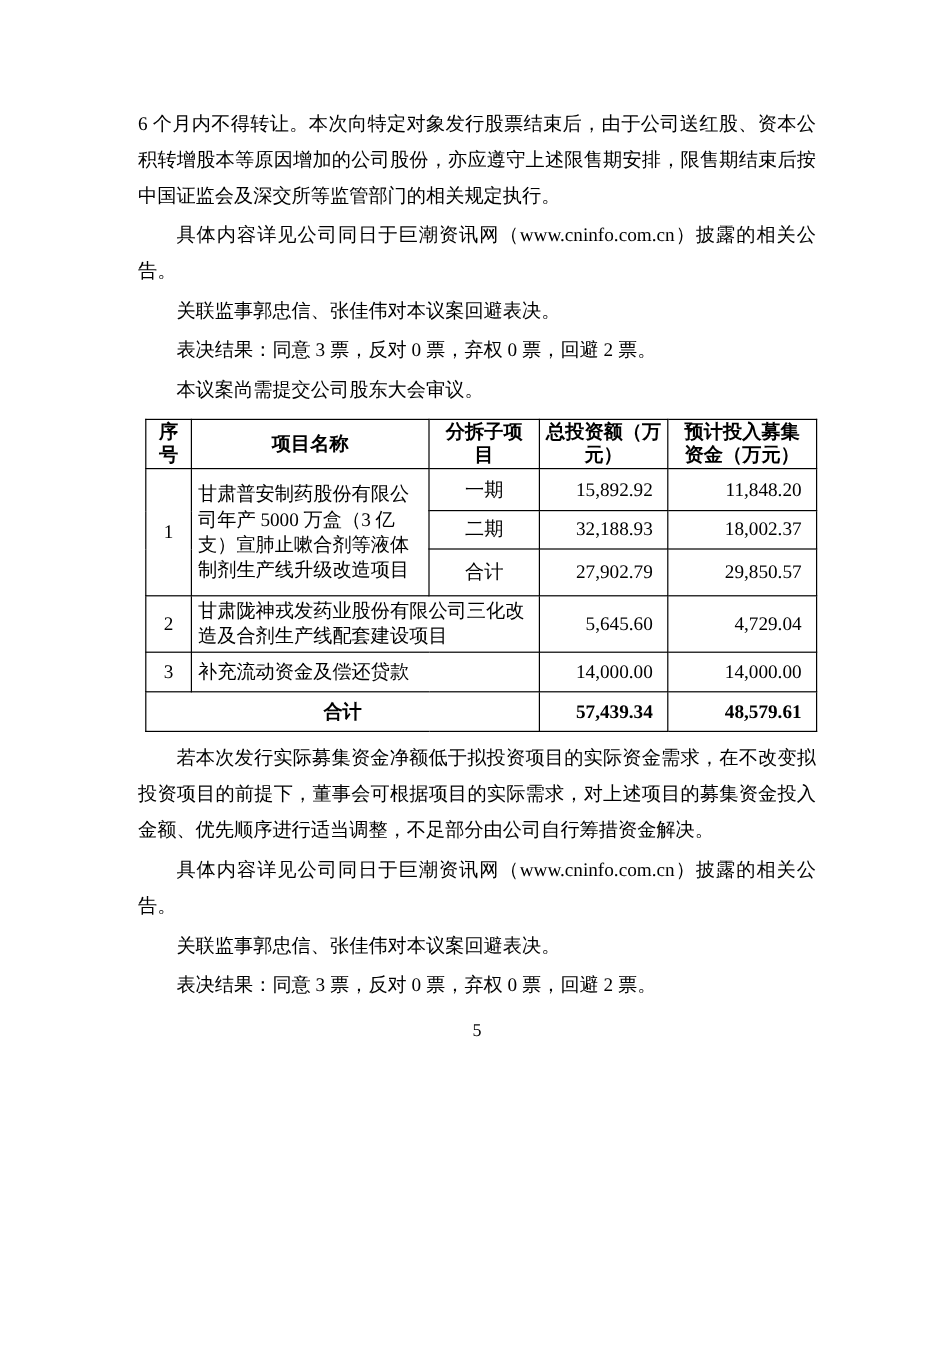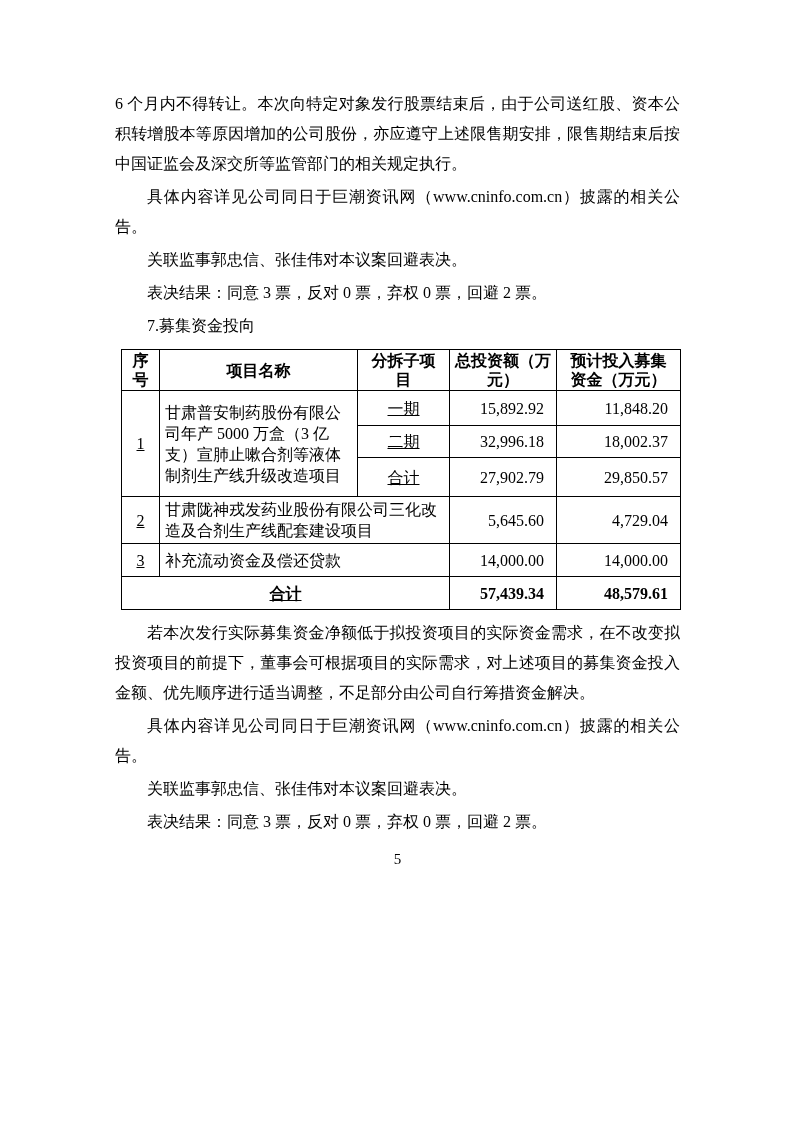--- a/index.html
+++ b/index.html
@@ -38,41 +38,41 @@
     box-sizing: border-box;
     word-break: break-all;
   }
   .fund-table th {
     font-weight: bold;
     text-align: center;
     line-height: 19px;
     white-space: pre-line;
     padding: 1px 2px;
   }
-  .fund-table td.c { text-align: center; text-decoration: underline; }
+  .fund-table td.c { text-align: center; }
   .fund-table td.num { text-align: right; padding-right: 12px; font-family: "Liberation Serif", serif; }
   .fund-table td.name { text-align: left; padding-left: 5px; padding-right: 4px; }
   .fund-table tr.total-row td { font-weight: bold; }
   .page-num {
     margin-top: 12px;
     text-align: center;
     font-size: 15px;
     line-height: 20px;
   }
 </style>
 </head>
 <body>
 
 <div class="doc">
 
   <p class="no-indent">6 个月内不得转让。本次向特定对象发行股票结束后，由于公司送红股、资本公积转增股本等原因增加的公司股份，亦应遵守上述限售期安排，限售期结束后按中国证监会及深交所等监管部门的相关规定执行。</p>
   <p>具体内容详见公司同日于巨潮资讯网（www.cninfo.com.cn）披露的相关公告。</p>
   <p>关联监事郭忠信、张佳伟对本议案回避表决。</p>
   <p>表决结果：同意 3 票，反对 0 票，弃权 0 票，回避 2 票。</p>
-  <p>7.募集资金投向</p>
+  <p>本议案尚需提交公司股东大会审议。</p>
 
   <table class="fund-table">
     <colgroup>
       <col style="width:38px">
       <col style="width:198px">
       <col style="width:92px">
       <col style="width:107px">
       <col style="width:124px">
     </colgroup>
     <tbody>
@@ -89,21 +89,21 @@
     </tr>
     <tr style="height:35px">
       <td class="c" rowspan="3">1</td>
       <td class="name" rowspan="3">甘肃普安制药股份有限公司年产 5000 万盒（3 亿支）宣肺止嗽合剂等液体制剂生产线升级改造项目</td>
       <td class="c">一期</td>
       <td class="num">15,892.92</td>
       <td class="num">11,848.20</td>
     </tr>
     <tr style="height:32px">
       <td class="c">二期</td>
-      <td class="num">32,996.18</td>
+      <td class="num">32,188.93</td>
       <td class="num">18,002.37</td>
     </tr>
     <tr style="height:39px">
       <td class="c">合计</td>
       <td class="num">27,902.79</td>
       <td class="num">29,850.57</td>
     </tr>
     <tr style="height:40px">
       <td class="c">2</td>
       <td class="name" colspan="2">甘肃陇神戎发药业股份有限公司三化改造及合剂生产线配套建设项目</td>

